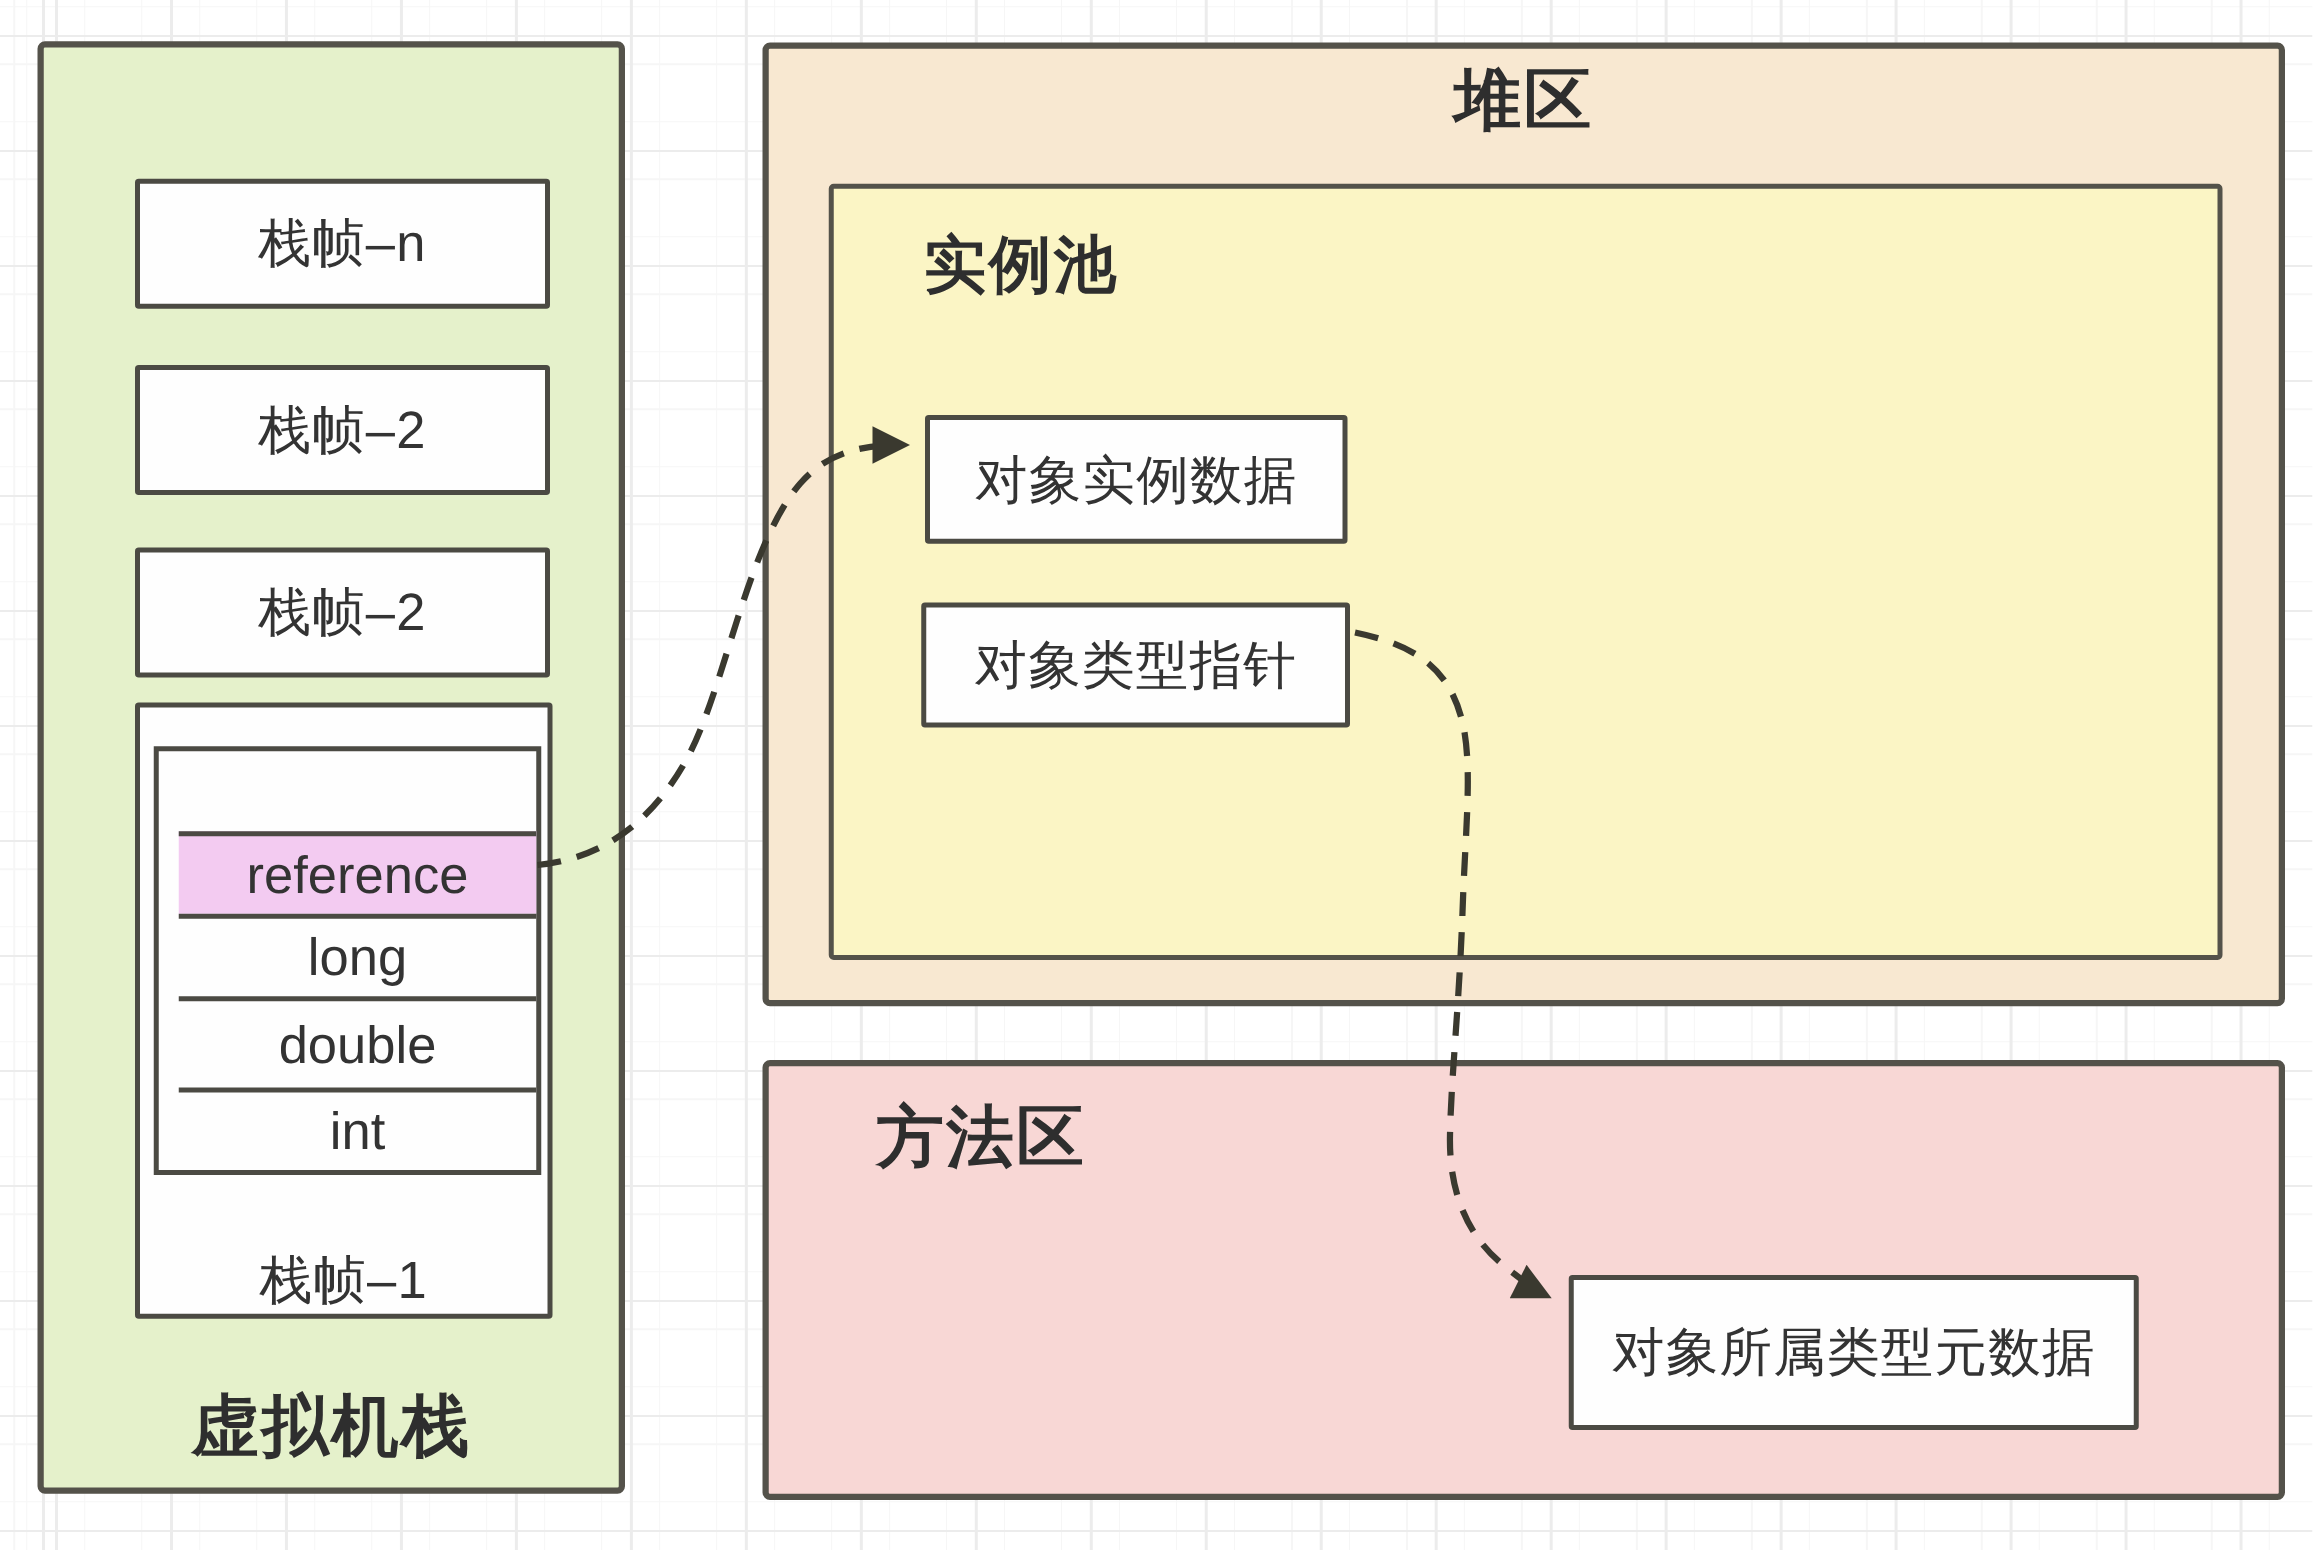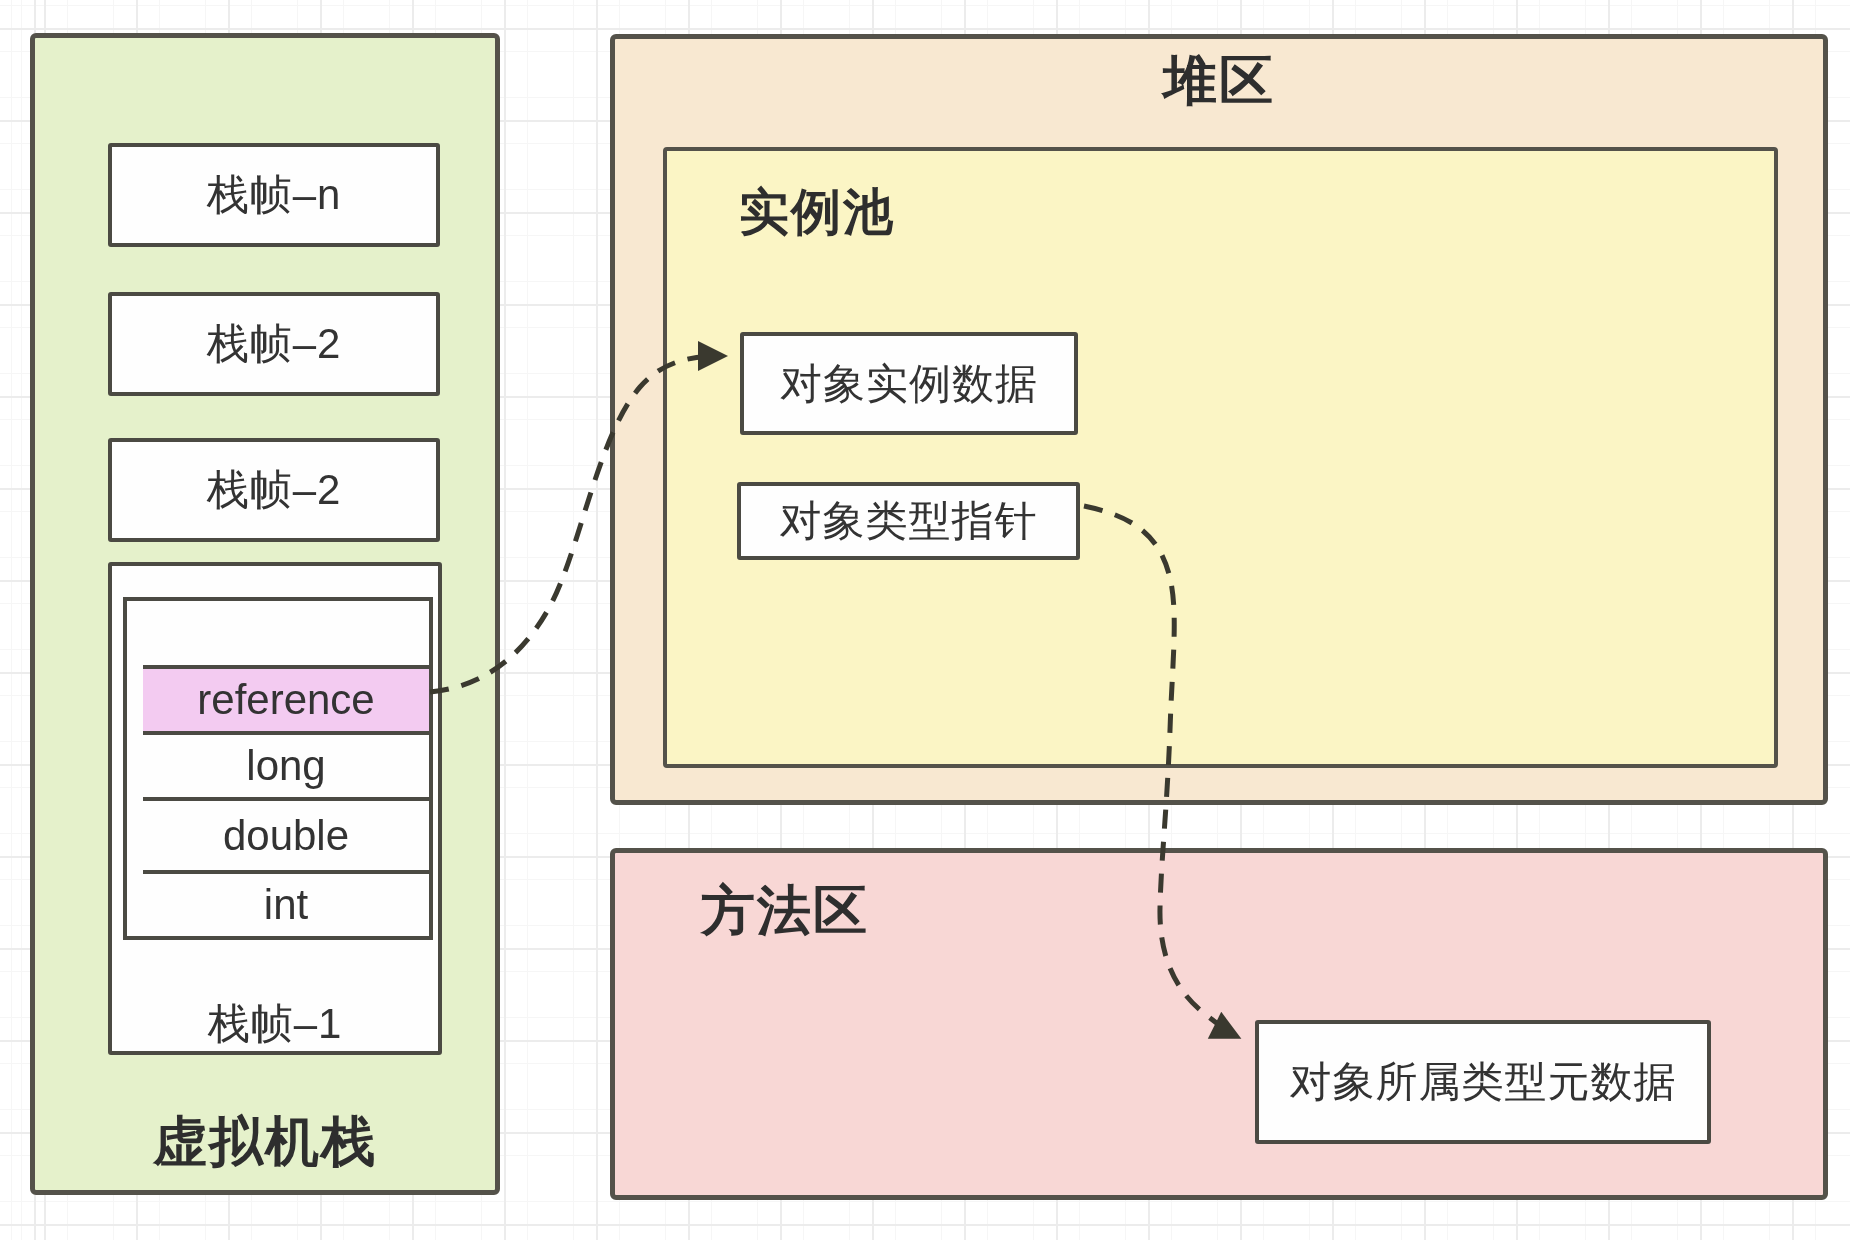--- a/index.html
+++ b/index.html
@@ -39,21 +39,21 @@
   .frame1-label{position:absolute;left:0;right:0;top:428px;height:60px;display:flex;align-items:center;justify-content:center;
                 font-size:42px;color:var(--text-label,#333);letter-spacing:1px;}
   .vm-title{position:absolute;left:0;right:0;bottom:22px;text-align:center;}
   
   .heap-box{left:610px;top:34px;width:1218px;height:771px;background:var(--heap-bg,#f8e8d1);}
   .heap-title{position:absolute;left:0;right:0;top:14px;text-align:center;}
   .pool-box{position:absolute;left:48px;top:108px;width:1115px;height:621px;background:var(--pool-bg,#fbf5c5);
             border:4px solid var(--border-dark,#54524a);border-radius:4px;}
   .pool-title{position:absolute;left:72px;top:36px;font-size:50px;}
   .obj-data{position:absolute;left:73px;top:151px;width:338px;height:103px;}
-  .obj-ptr{position:absolute;left:70px;top:301px;width:343px;height:78px;}
+  .obj-ptr{position:absolute;left:70px;top:301px;width:343px;height:100px;}
   
   .method-box{left:610px;top:848px;width:1218px;height:352px;background:var(--method-bg,#f8d7d5);}
   .method-title{position:absolute;left:86px;top:30px;}
   .meta-box{position:absolute;left:640px;top:137px;width:456px;height:124px;}
   
   #arrows{position:absolute;left:0;top:0;width:1850px;height:1240px;pointer-events:none;}
   #arrows path{fill:none;stroke:var(--arrow-color,#3a392f);stroke-width:5;stroke-dasharray:19 13;}
   #arrows .head{fill:var(--arrow-color,#3a392f);stroke:none;}
 </style>
 </head>

